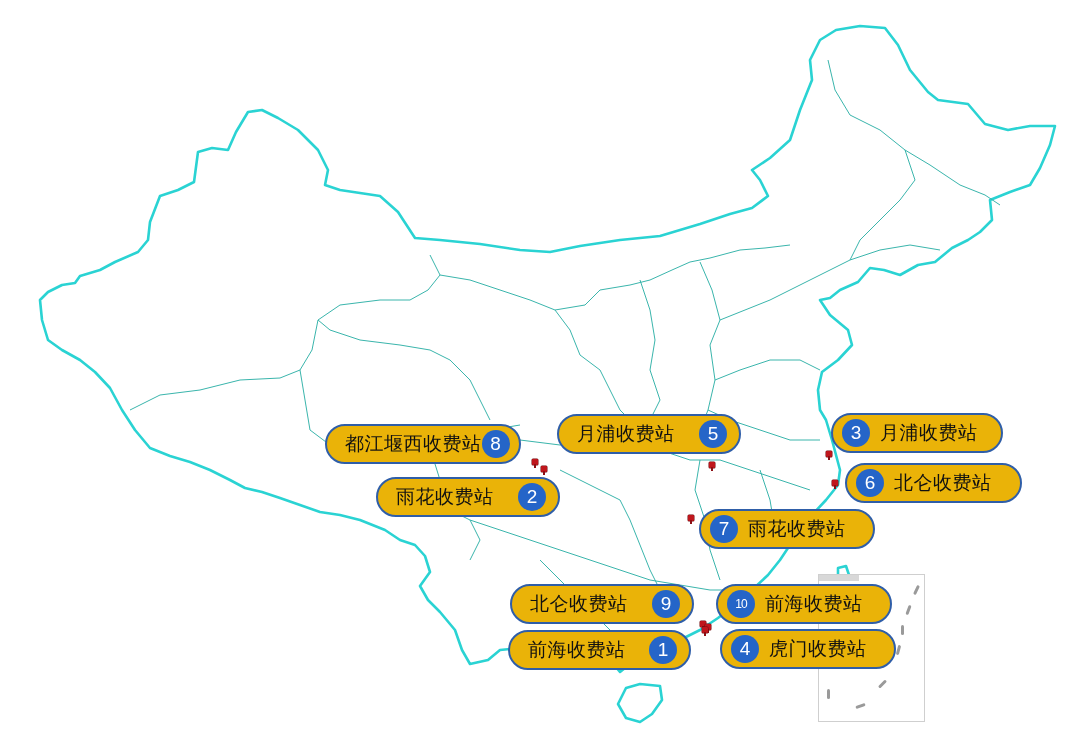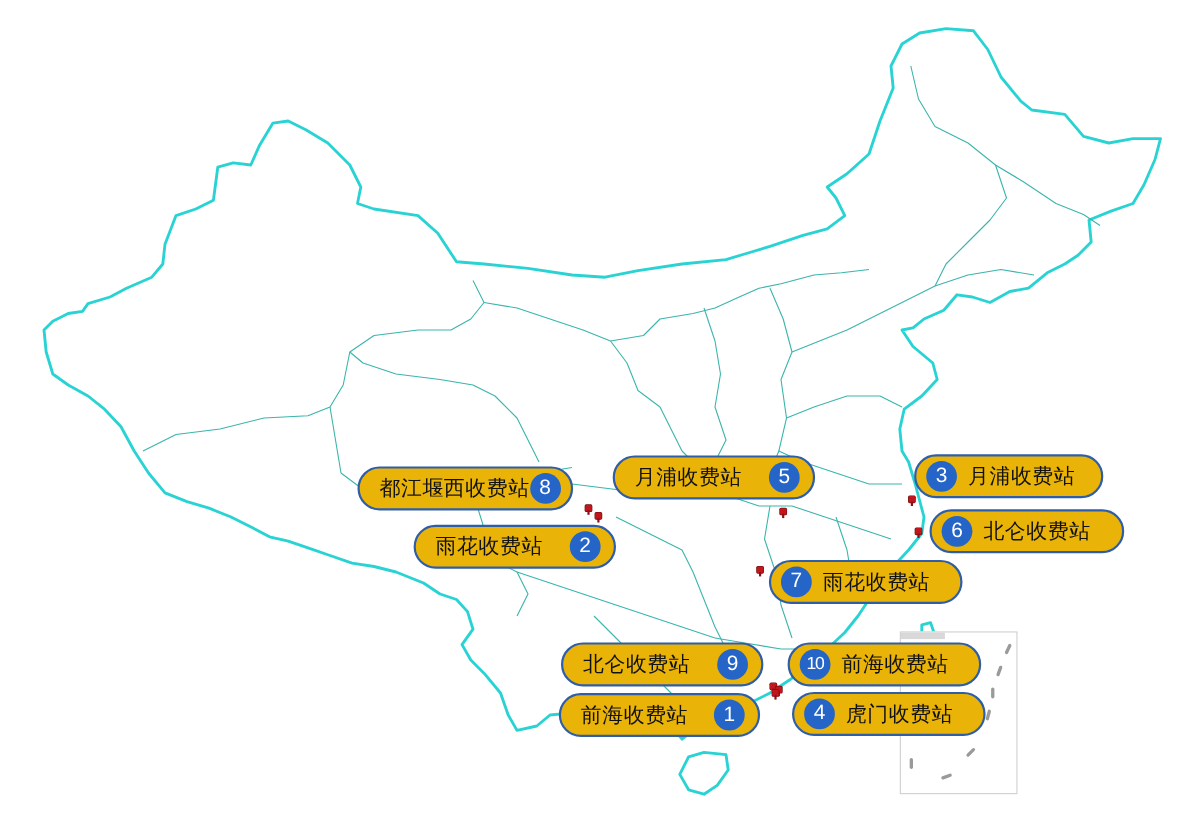--- a/index.html
+++ b/index.html
@@ -16,21 +16,21 @@
   .pin::before { content:""; position:absolute; left:0; top:0; width:6px; height:6px;
                  background:#c0161c; border-radius:1px; box-shadow:0 0 0 0.5px #6e0a0e; }
   .pin::after { content:""; position:absolute; left:2px; top:5px; width:2px; height:4px; background:#8c0f14; }
   .label { position:absolute; height:40px; box-sizing:border-box; border:2px solid #2f5ea8;
            border-radius:20px; background:#eab308; display:flex; align-items:center;
            font-size:19px; color:#111; white-space:nowrap; }
   .label .txt { letter-spacing:0.5px; }
   .badge { width:28px; height:28px; border-radius:50%; background:#2565c8; color:#fff;
            display:flex; align-items:center; justify-content:center; font-size:19px;
            font-family:"Liberation Sans",sans-serif; flex:none; }
-  .badge.small { font-size:16px; letter-spacing:-1px; }
+  .badge.small { font-size:12px; letter-spacing:-1px; }
   .l-right { justify-content:space-between; padding:0 12px 0 18px; }
   .l-left  { justify-content:flex-start; padding:0 18px 0 9px; gap:10px; }
 </style>
 </head>
 <body>
 
 <svg id="map" viewBox="0 0 1080 742">
 
   <path class="outline" d="
     M 40 300 L 48 292 L 62 285 L 75 283 L 80 276 L 100 270 L 115 262 L 138 252 L 148 240

